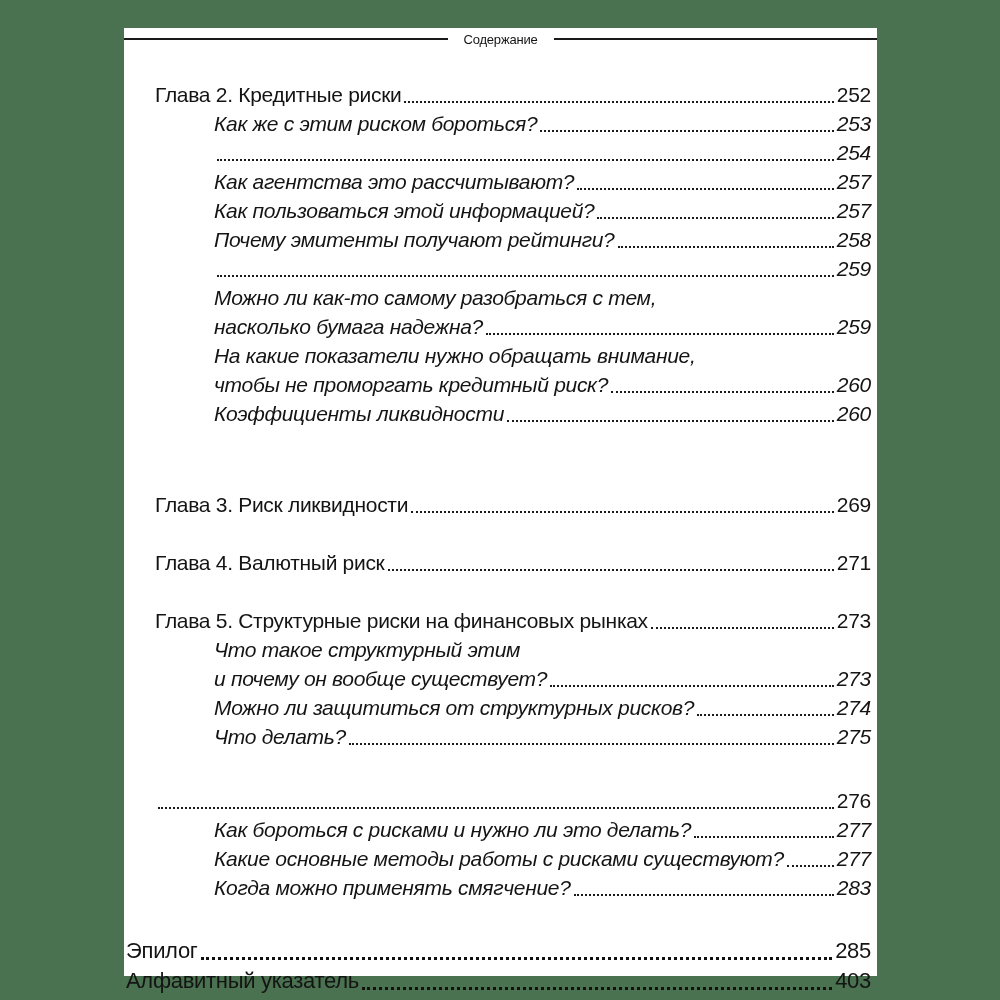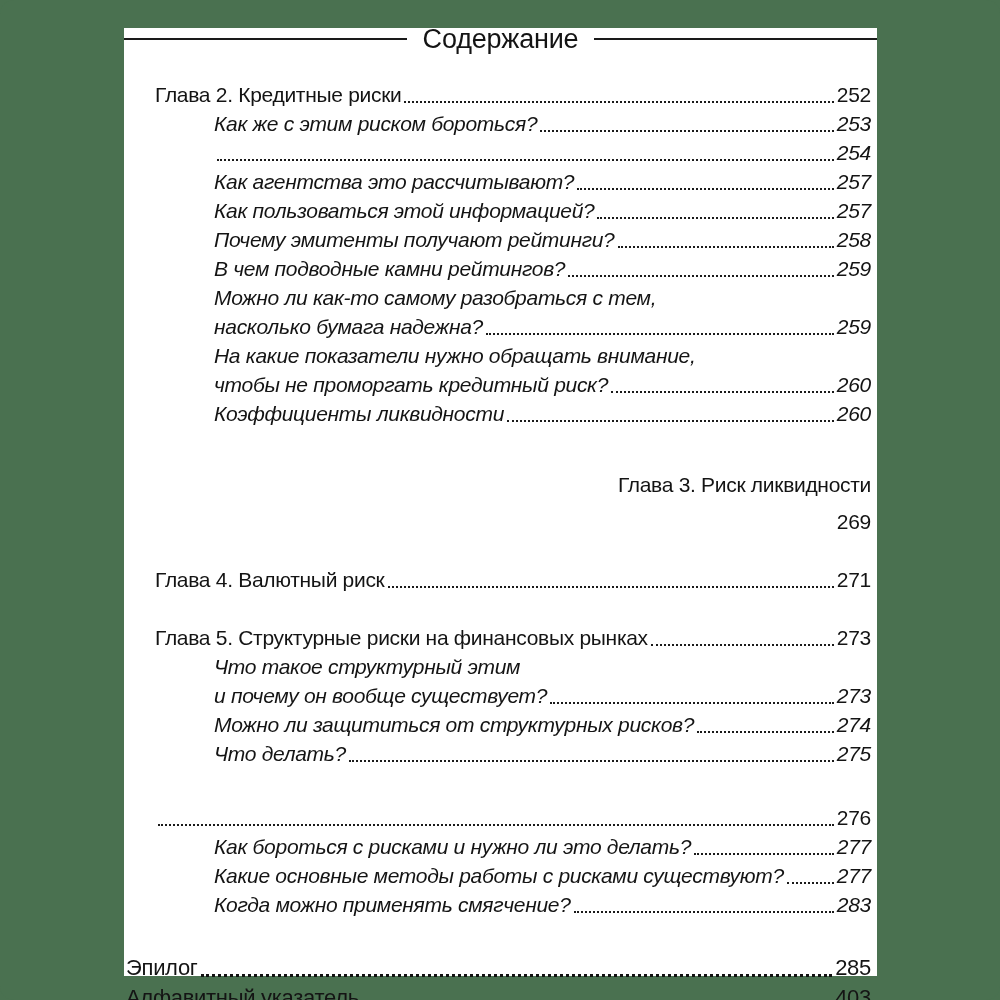--- a/index.html
+++ b/index.html
@@ -30,21 +30,21 @@
     height: 22px;
     margin-top: 0;
   }
   .rule {
     flex: 1;
     height: 2px;
     background: #1a1a1a;
   }
   .header-title {
     margin: 0 16px;
-    font-size: 27px;
+    font-size: 13px;
     letter-spacing: -0.2px;
     white-space: nowrap;
   }
   
   .toc { padding-top: 30px; }
   .row {
     display: flex;
     line-height: 29px;
     font-size: 21px;
     letter-spacing: -0.3px;
@@ -64,21 +64,21 @@
     flex: 1;
     border-bottom: 2px dotted #1a1a1a;
     margin: 0 3px 6px 3px;
   }
   .boldrow .dots {
     border-bottom: 3px dotted #111111;
     margin-bottom: 6px;
   }
   .num { white-space: nowrap; }
   
-  .g1 { margin-top: 42px; flex-direction: column; }
+  .g1 { margin-top: 62px; }
   .g2 { margin-top: 29px; }
   .g3 { margin-top: 29px; }
   .g4 { margin-top: 35px; }
   .g5 { margin-top: 34px; }
 </style>
 </head>
 <body style="background: rgb(74, 113, 80); color: rgb(20, 20, 20);">
 
 <div class="canvas" style="background: rgb(74, 113, 80);">
   <div class="page" style="background: rgb(255, 255, 255);">
@@ -120,21 +120,20 @@
         <span class="num">257</span>
       </div>
 
       <div class="row sub">
         <span class="t">Почему эмитенты получают рейтинги?</span>
         <span class="dots"></span>
         <span class="num">258</span>
       </div>
 
       <div class="row sub">
-        <span class="t">В чем подводные камни рейтингов?</span>
         <span class="dots"></span>
         <span class="num">259</span>
       </div>
 
       <div class="row sub">
         <span class="t">Можно ли как-то самому разобраться с тем,</span>
       </div>
 
       <div class="row sub">
         <span class="t">насколько бумага надежна?</span>

